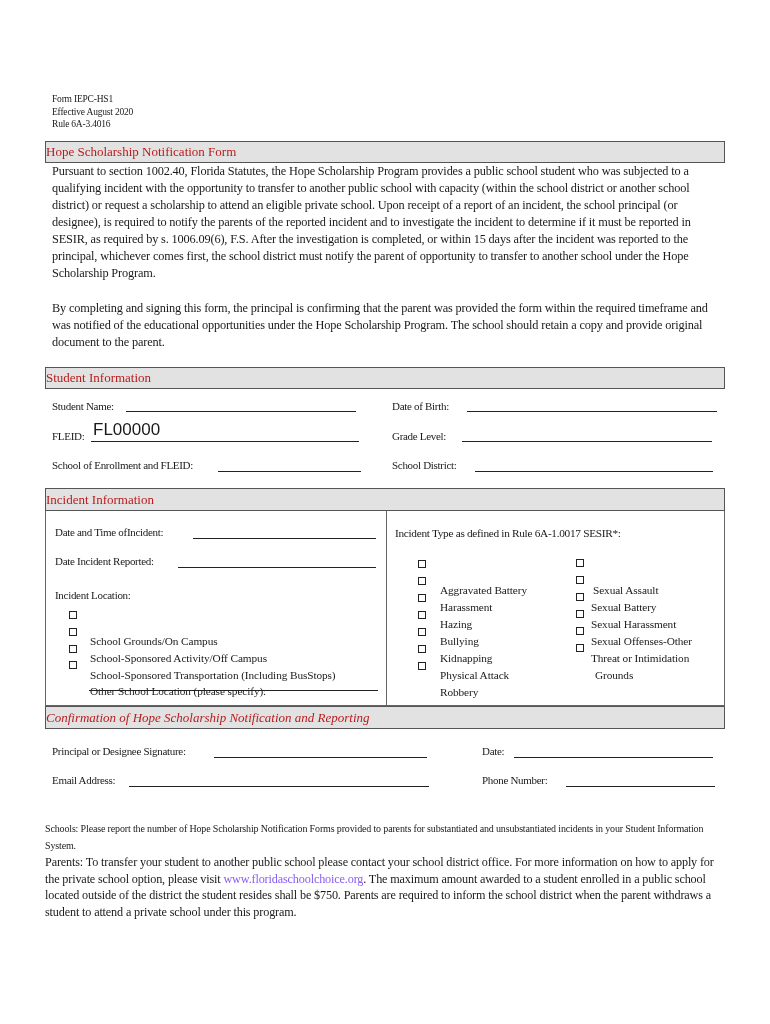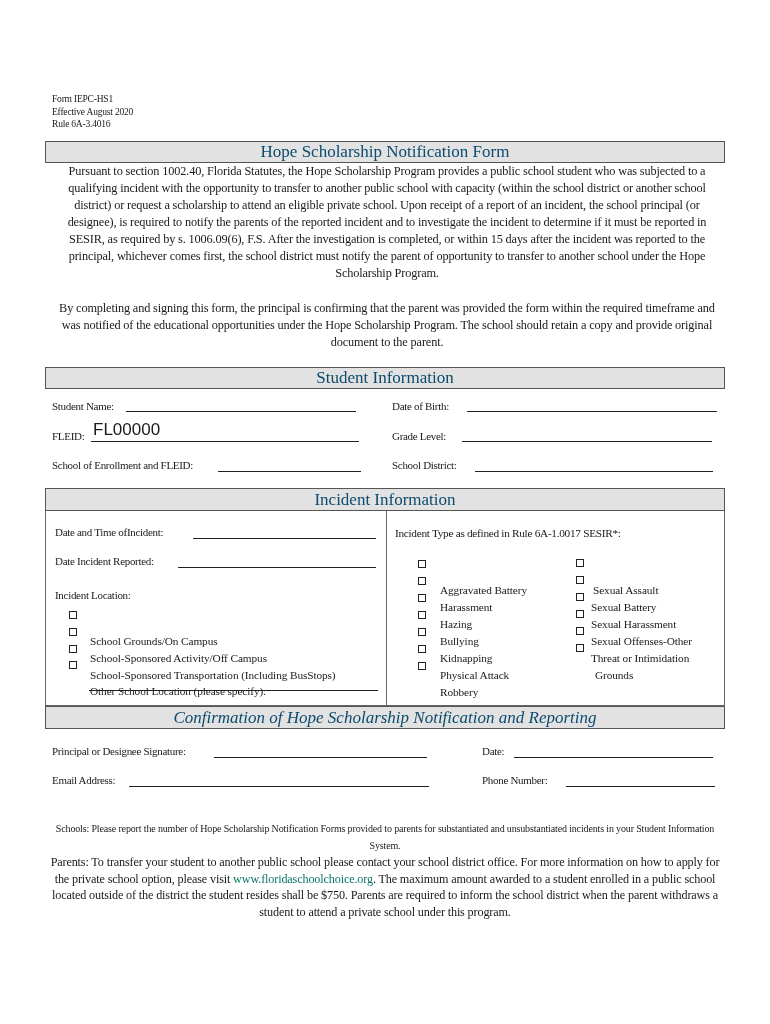--- a/index.html
+++ b/index.html
@@ -1,30 +1,30 @@
 <!DOCTYPE html>
 <html><head>
 <meta charset="utf-8">
 <style>
   html, body { margin: 0; padding: 0; background: #ffffff; }
   body { width: 770px; height: 1024px; position: relative; overflow: hidden;
          font-family: "Liberation Serif", "DejaVu Serif", serif; color: #1a1a1a; }
   .abs { position: absolute; }
   .meta { left: 52px; top: 93px; font-size: 9.5px; line-height: 12.5px; letter-spacing: -0.2px; }
   .bar { position: absolute; background: #e2e2e2; border: 1px solid #555; box-sizing: border-box;
-         text-align: center; font-size: 17px; line-height: 20px; color: #0c4a6e; }
-  .para { position: absolute; font-size: 12.3px; line-height: 17px; letter-spacing: -0.15px; text-align: center; }
+         text-align: left; font-size: 13px; line-height: 20px; color: #b91c1c; }
+  .para { position: absolute; font-size: 12.3px; line-height: 17px; letter-spacing: -0.15px; }
   .lbl { position: absolute; font-size: 11px; letter-spacing: -0.3px; white-space: nowrap; }
   .line { position: absolute; border-bottom: 1px solid #222; height: 0; }
   .box { position: absolute; border: 1px solid #666; box-sizing: border-box; }
   .vdiv { position: absolute; border-left: 1px solid #666; width: 0; }
   .cb { position: absolute; width: 8px; height: 8px; border: 1px solid #222; box-sizing: border-box; background: #fff; }
   .opt { position: absolute; font-size: 11.3px; white-space: nowrap; letter-spacing: -0.1px; margin-top: 27px; }
   .fleid-val { position: absolute; font-family: "Liberation Sans", "DejaVu Sans", sans-serif; font-size: 17px; }
-  a.link { color: #0f766e; text-decoration: none; }
+  a.link { color: #8b5cf6; text-decoration: none; }
 </style>
 </head>
 <body>
 
 <div class="abs meta">
   <div>Form IEPC-HS1</div>
   <div>Effective August 2020</div>
   <div>Rule 6A-3.4016</div>
 </div>
 

